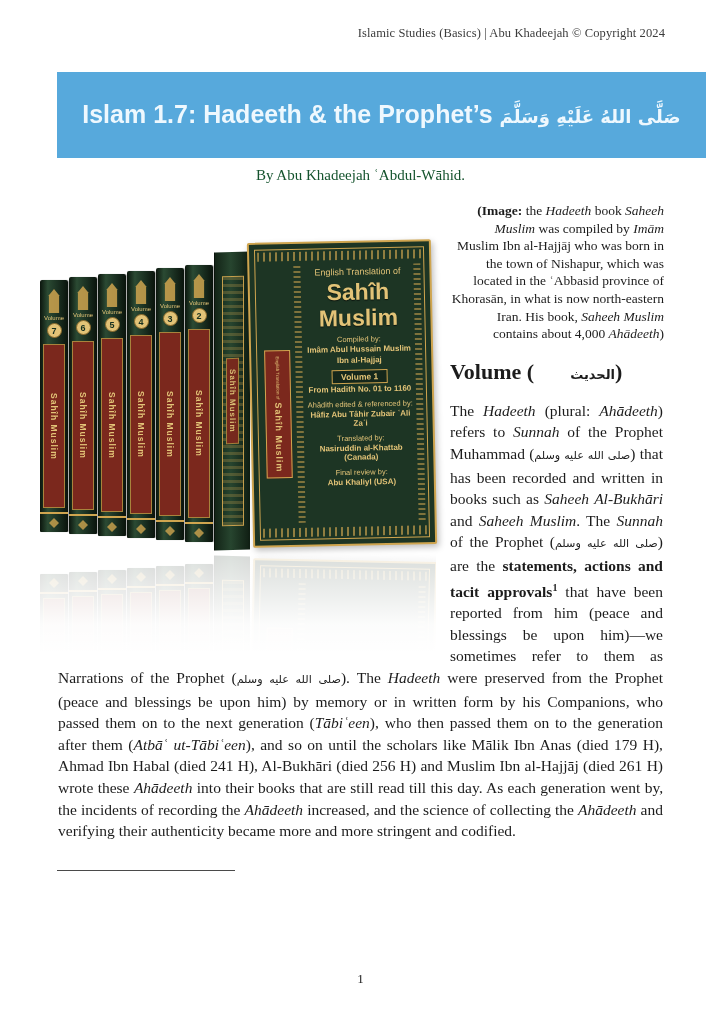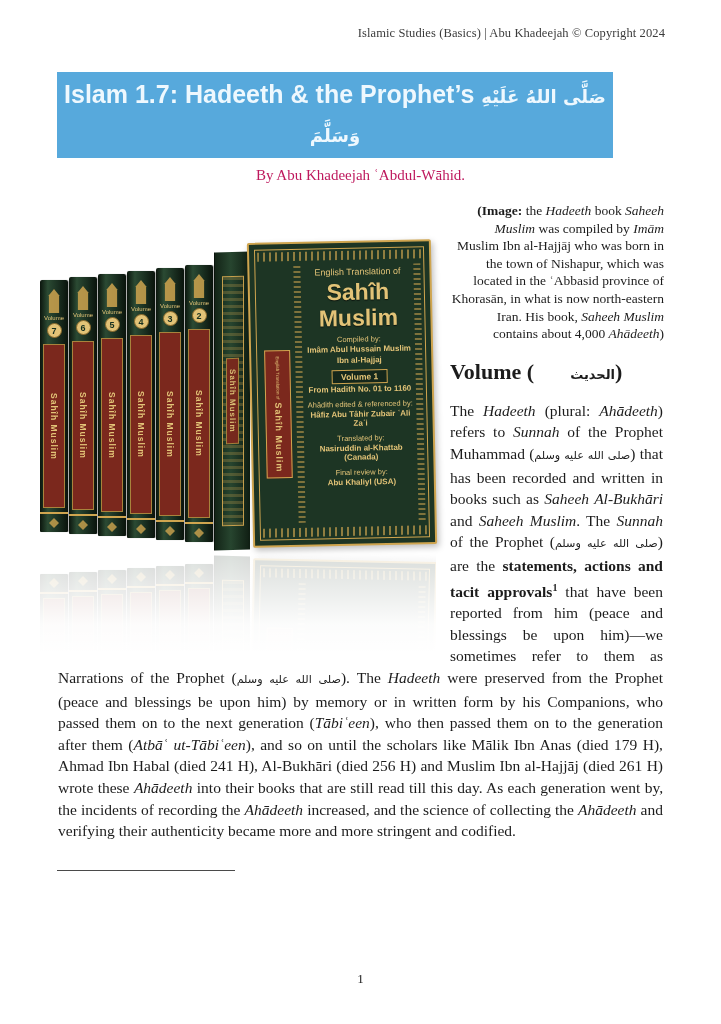--- a/index.html
+++ b/index.html
@@ -10,27 +10,27 @@
   *{box-sizing:border-box;}
   html,body{margin:0;padding:0;}
   body{
     width:721px;height:1024px;position:relative;overflow:hidden;background:#ffffff;
     font-family:"Liberation Serif","DejaVu Serif",serif;color:var(--ink);
   }
   .doc-header{
     position:absolute;top:26px;right:56px;font-size:12.5px;color:#3b3b3b;letter-spacing:.1px;
   }
   .banner{
-    position:absolute;left:57px;top:72px;width:556px;height:86px;background:var(--banner-bg);
+    position:absolute;left:57px;top:72px;width:649px;height:86px;background:var(--banner-bg);
     display:flex;flex-direction:column;justify-content:center;align-items:center;text-align:center;
     font-family:"Liberation Sans","DejaVu Sans",sans-serif;font-weight:bold;
     color:var(--banner-text);font-size:25px;line-height:37px;
   }
   .banner .ar{font-size:18px;font-weight:bold;font-family:"DejaVu Sans",sans-serif;}
-  .byline{position:absolute;top:167px;left:0;width:100%;text-align:center;font-size:15px;color:#be185d;}
+  .byline{position:absolute;top:167px;left:0;width:100%;text-align:center;font-size:15px;color:#14532d;}
   .content{position:absolute;left:57px;top:198px;width:607px;}
   .caption{font-size:13.5px;line-height:17.6px;margin:4px 0 12px 0;text-align:right;}
   h2.hadeeth{font-size:22px;line-height:26px;margin:16px 0 12px 0;font-weight:bold;}
   h2.hadeeth .run-ar{font-size:13px;margin-left:36px;}
   .bodytext{font-size:15.5px;line-height:21.6px;text-align:justify;margin:1px;}
   .run-n{font-style:normal;}
   .run-i{font-style:italic;}
   .run-b{font-weight:bold;}
   .run-ar{font-family:"DejaVu Sans",sans-serif;font-size:0.72em;}
   .run-sup{vertical-align:super;font-size:0.65em;}

